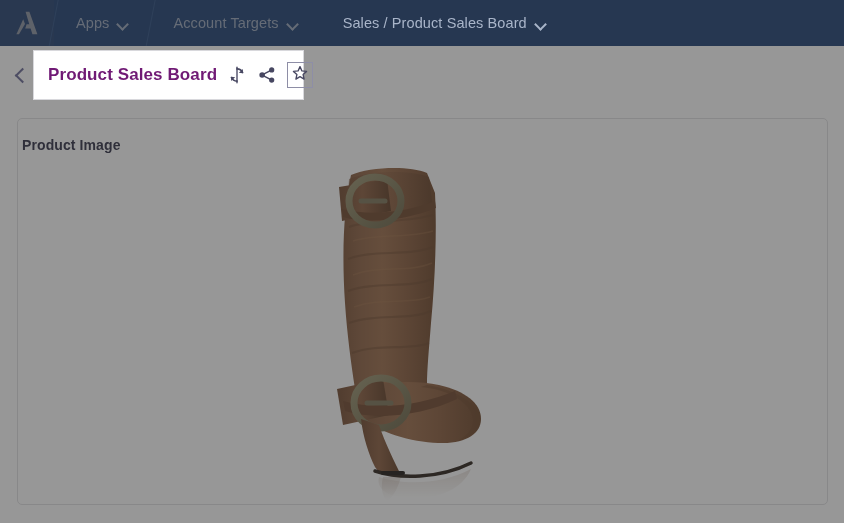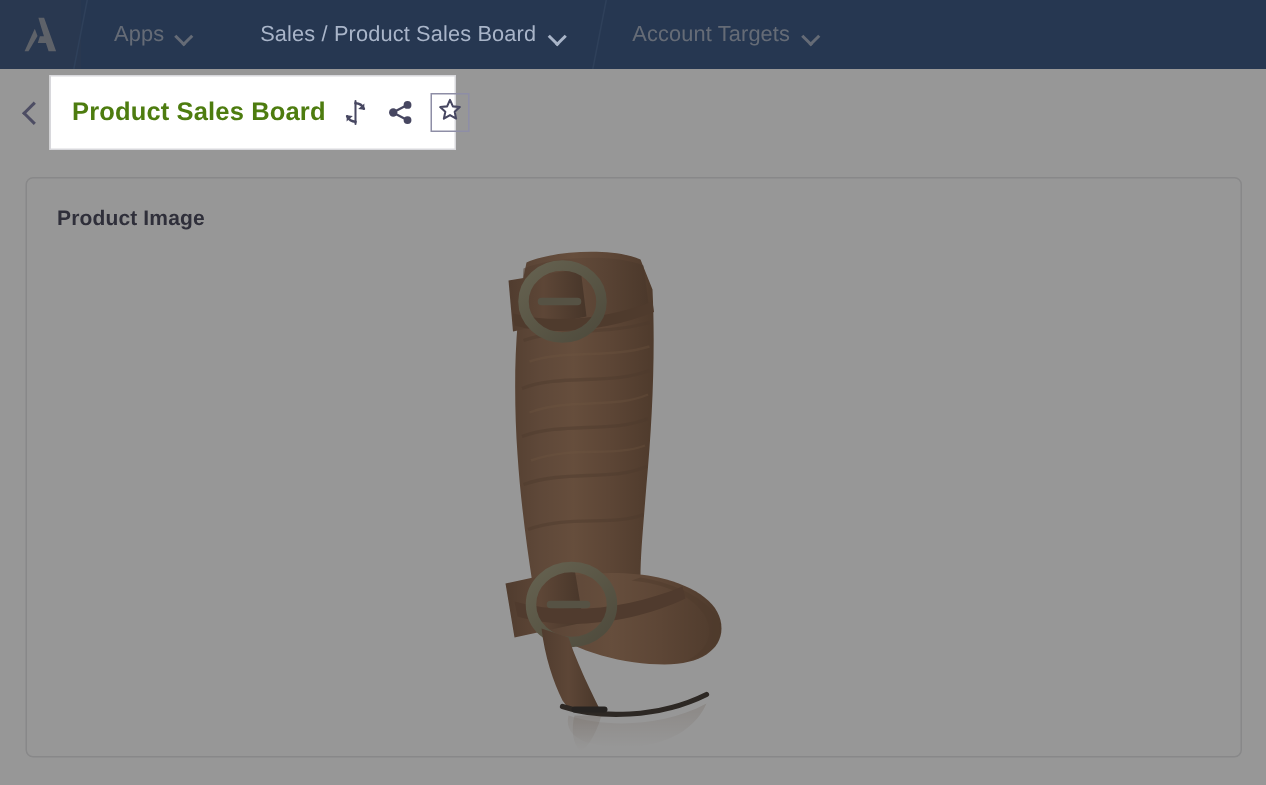--- a/index.html
+++ b/index.html
@@ -113,21 +113,21 @@
   .card {
     position: absolute;
     left: 17px; top: 72px;
     width: 811px; height: 387px;
     background: #ffffff;
     border: 1px solid #e0e0e2;
     border-radius: 5px;
   }
   .card-title {
     position: absolute;
-    left: 20px; top: 18px;
+    left: 4px; top: 18px;
     font-size: 14px;
     font-weight: bold;
     color: #2f2f45;
     letter-spacing: .1px;
   }
 
   .product-figure {
     position: absolute;
     left: 0; top: 44px;
     width: 811px; height: 340px;
@@ -174,21 +174,21 @@
     border: 1px solid #d8d8dc;
     display: flex;
     align-items: center;
     padding: 0 12px 0 14px;
     gap: 10px;
     z-index: 30;
   }
   .board-title {
     font-size: 17px;
     font-weight: bold;
-    color: #4d7c0f;
+    color: #701a75;
     letter-spacing: .1px;
     white-space: nowrap;
   }
   .tb-icon {
     width: 20px; height: 20px;
     flex: 0 0 auto;
     color: #474761;
     cursor: pointer;
     display: flex; align-items: center; justify-content: center;
   }
@@ -218,27 +218,27 @@
       </span>
     </div>
 
     <div class="nav-tabs">
 
       <div class="nav-tab sep">
         <span class="tab-label">Apps</span>
         <span class="caret"></span>
       </div>
 
+      <div class="nav-tab sep">
+        <span class="tab-label">Account Targets</span>
+        <span class="caret"></span>
+      </div>
+
       <div class="nav-tab active">
         <span class="tab-label">Sales / Product Sales Board</span>
-        <span class="caret"></span>
-      </div>
-
-      <div class="nav-tab sep">
-        <span class="tab-label">Account Targets</span>
         <span class="caret"></span>
       </div>
 
     </div>
   </div>
 
   <div class="page">
 
     <div class="crumbbar"></div>
 

